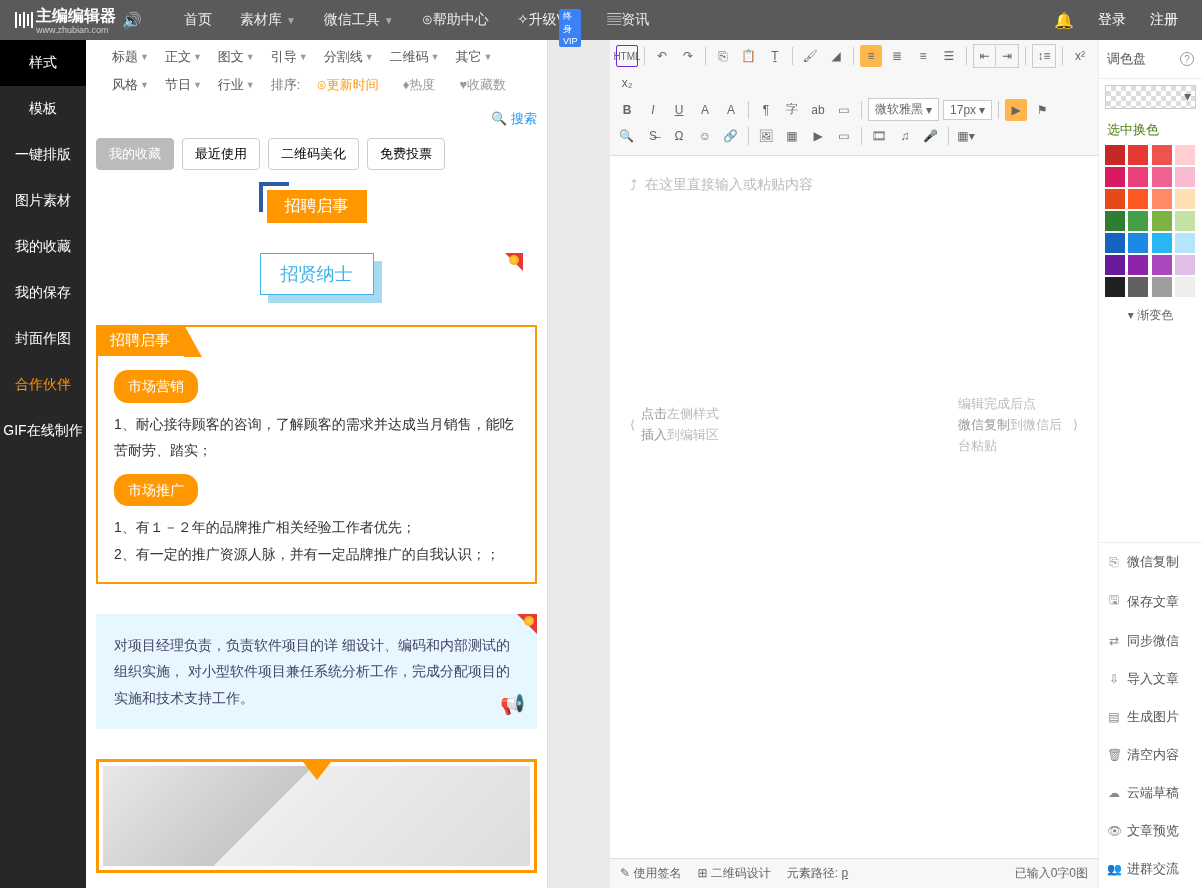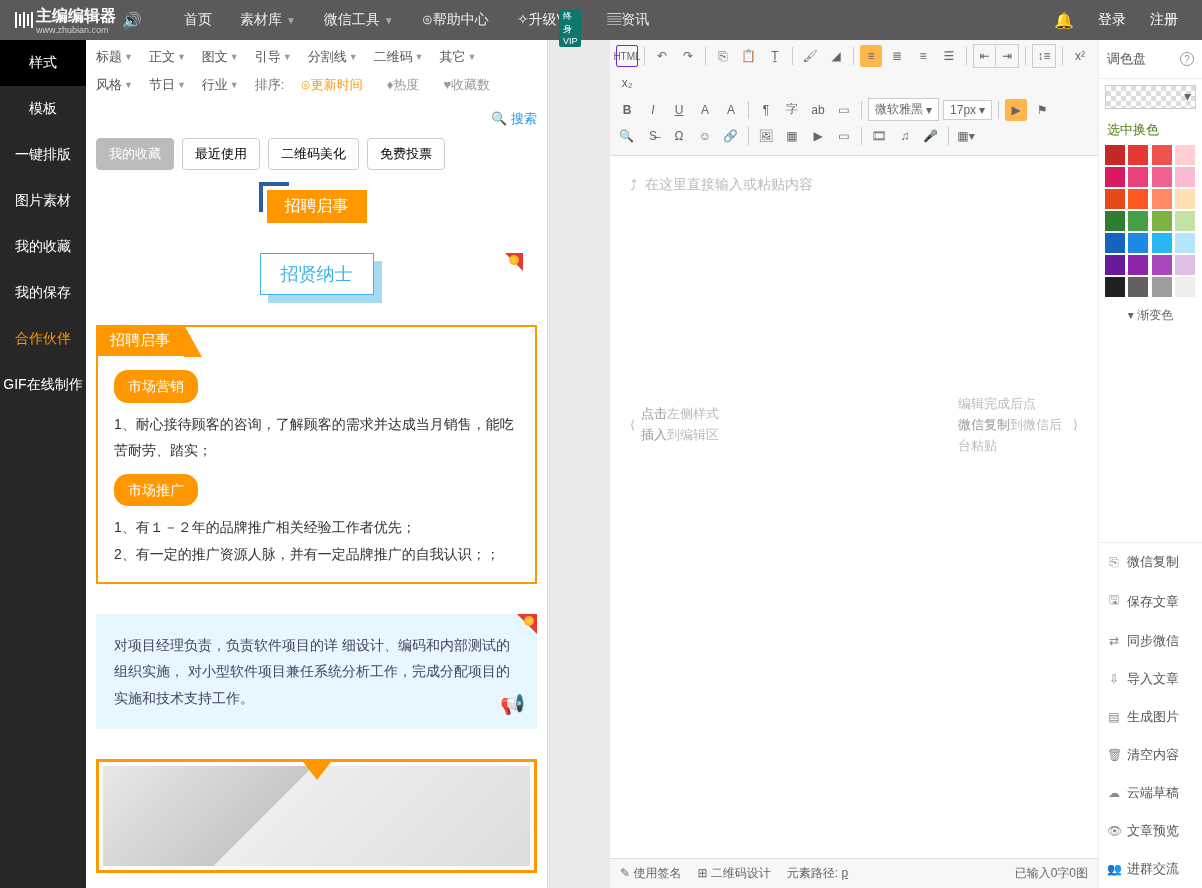--- a/index.html
+++ b/index.html
@@ -8,35 +8,35 @@
 
 .header { height: 40px; background: #5a5a5a; display: flex; align-items: center; color: #fff; font-size: 14px; position: relative; }
 .logo { display: flex; align-items: center; padding: 0 12px; }
 .logo-icon { width: 24px; height: 24px; fill: #fff; }
 .logo-text { font-size: 16px; font-weight: bold; }
 .logo-sub { font-size: 9px; color: #ccc; margin-top: -2px; }
 .sound-icon { color: #41a0ff; margin-left: 6px; font-size: 16px; }
 .nav { display: flex; gap: 28px; margin-left: 30px; }
 .nav-item { display: flex; align-items: center; gap: 4px; cursor: pointer; color: #eee; font-size: 14px; }
 .nav-item .caret { font-size: 10px; color: #aaa; }
-.vip-badge { background: #0f766e; color: #fff; font-size: 9px; padding: 1px 4px; border-radius: 2px; position: absolute; top: -2px; margin-left: 42px; }
+.vip-badge { background: #3b82f6; color: #fff; font-size: 9px; padding: 1px 4px; border-radius: 2px; position: absolute; top: -2px; margin-left: 42px; }
 .vip-wrap { position: relative; }
 .header-right { margin-left: auto; display: flex; align-items: center; gap: 24px; padding-right: 24px; }
 .bell { color: #ff6a00; font-size: 16px; }
 
 
 .container { display: flex; height: calc(888px - 40px); }
 .sidebar { width: 86px; background: #272727; color: #fff; font-size: 14px; }
 .sidebar-item { padding: 14px 0; text-align: center; cursor: pointer; }
 .sidebar-item.active { background: #000; }
 .sidebar-item.partner { color: #ff9800; }
 
 
 .mid { width: 462px; display: flex; flex-direction: column; border-right: 1px solid #ddd; }
-.filter-bar { padding: 8px 10px 0 10px; font-size: 13px; color: #555; }
+.filter-bar { padding: 8px 10px 0 10px; font-size: 13px; color: #555; margin-left: 16px; }
 .filter-row { display: flex; align-items: center; gap: 16px; margin-bottom: 10px; flex-wrap: wrap; }
 .filter-item { display: flex; align-items: center; gap: 2px; cursor: pointer; }
 .filter-item .caret { font-size: 9px; color: #999; }
 .sort-label { color: #777; }
 .sort-update { color: #ff9800; }
 .sort-hot, .sort-fav { color: #999; margin-left: 8px; }
 .search-link { color: #2196f3; margin-left: auto; }
 .btn-row { display: flex; gap: 8px; padding: 0 10px 6px 10px; }
 .pill-btn { border: 1px solid #ccc; border-radius: 4px; padding: 6px 12px; font-size: 13px; cursor: pointer; background: #fff; }
 .pill-btn.grey { background: #bbb; color: #fff; border-color: #bbb; }
@@ -158,20 +158,21 @@
 </div>
 
 <div class="container">
   <div class="sidebar">
     <div class="sidebar-item active">样式</div>
     <div class="sidebar-item">模板</div>
     <div class="sidebar-item">一键排版</div>
     <div class="sidebar-item">图片素材</div>
     <div class="sidebar-item">我的收藏</div>
     <div class="sidebar-item">我的保存</div>
+    <div class="sidebar-item">封面作图</div>
     <div class="sidebar-item partner">合作伙伴</div>
     <div class="sidebar-item">GIF在线制作</div>
   </div>
 
   <div class="mid">
     <div class="filter-bar">
       <div class="filter-row">
         <span class="filter-item">
             <span>标题</span>
             <span class="caret">▼</span>

